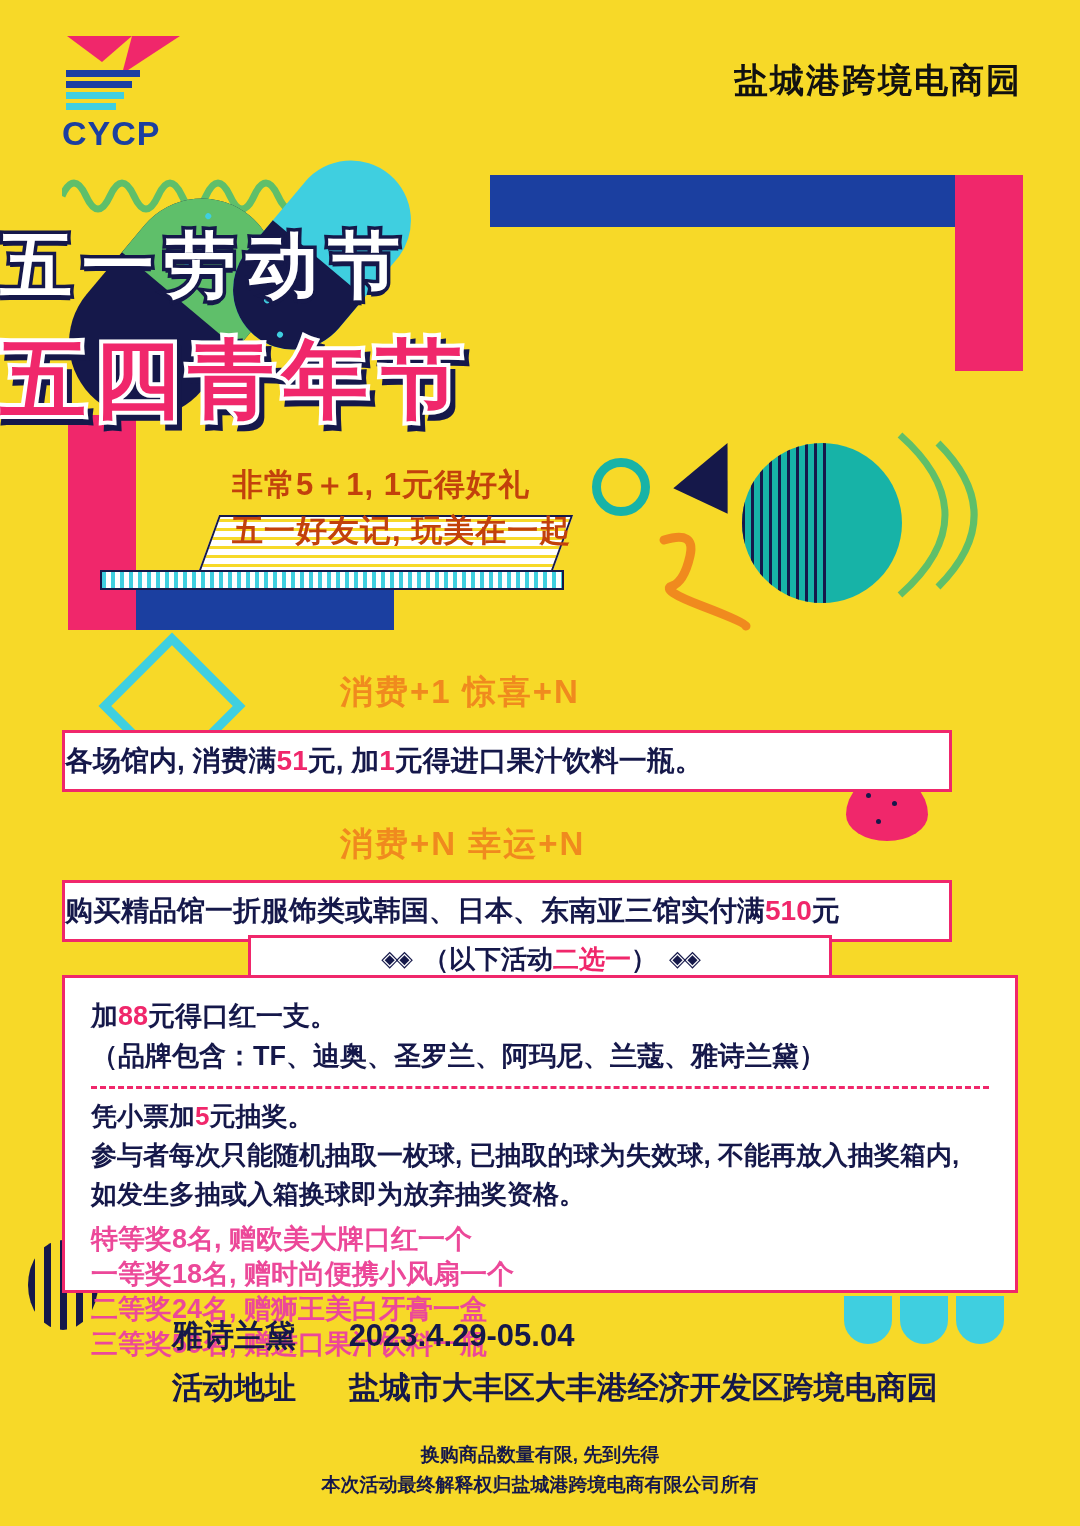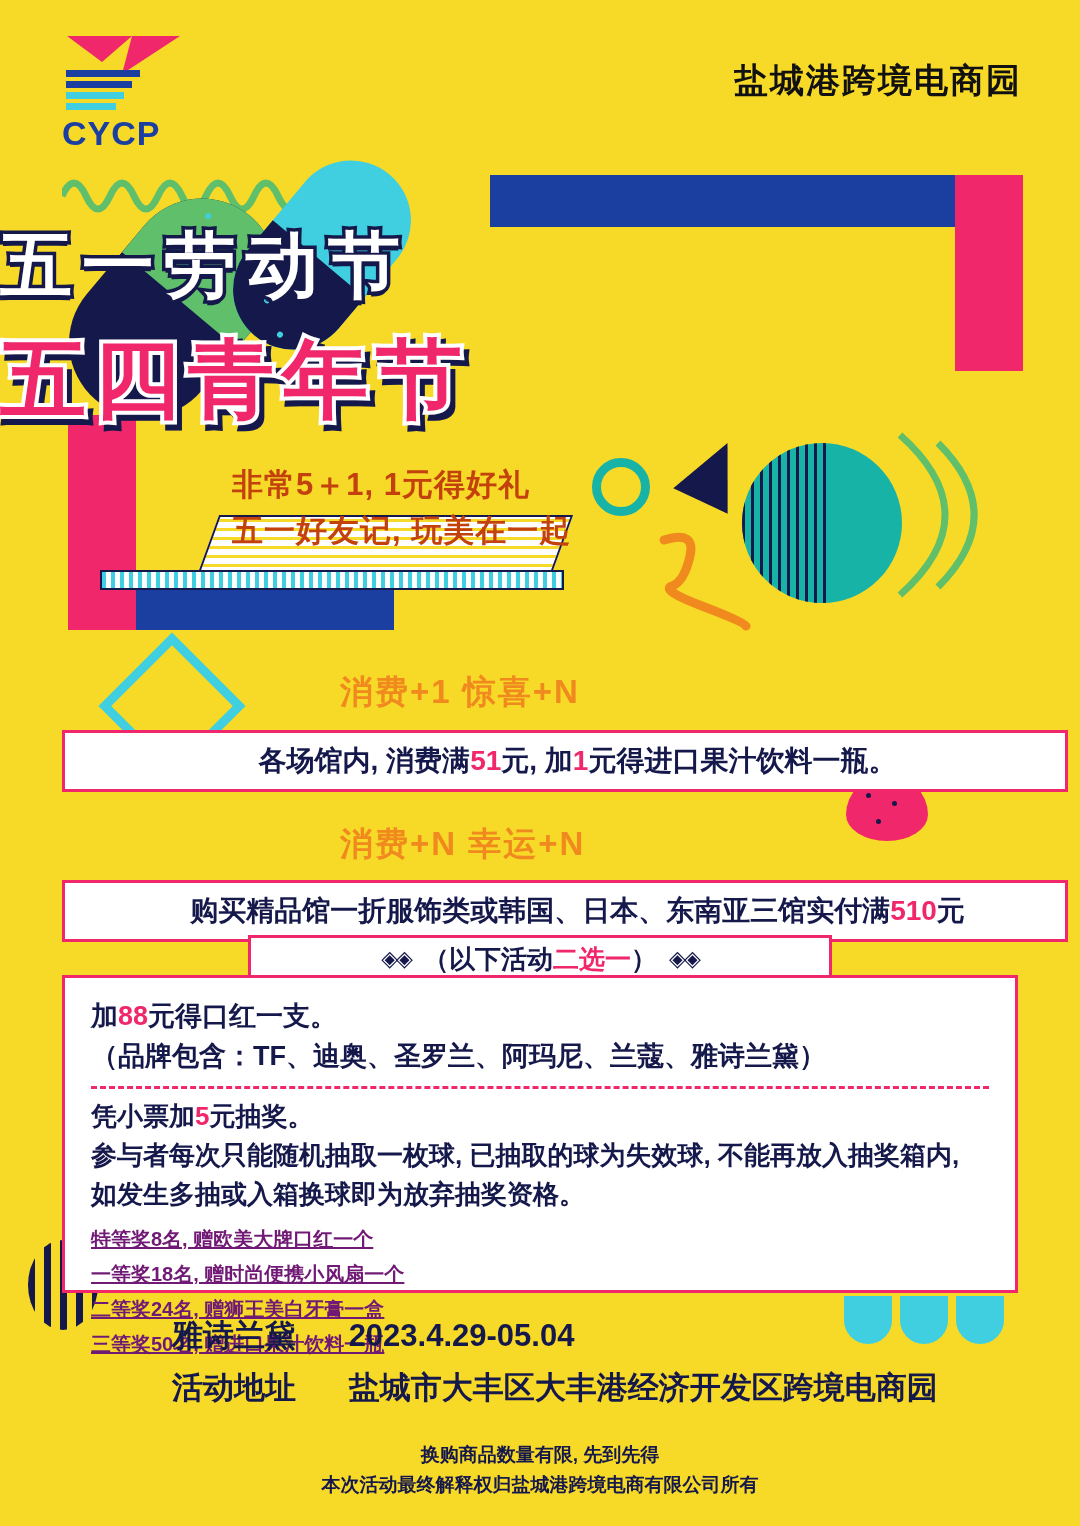--- a/index.html
+++ b/index.html
@@ -120,23 +120,23 @@
 
   
   .sec-head{
     position:absolute;left:340px;width:400px;
     font-size:33px;font-weight:bold;color:#F08A1E;letter-spacing:2px;
   }
   .sec-head.h1{top:670px;}
   .sec-head.h2{top:822px;}
 
   .white-box{
-    position:absolute;left:62px;width:1006px;background:#FFF;border:3px solid #F0276B;
-    box-sizing:border-box;display:flex;align-items:center;justify-content:center;
-    font-size:28px;font-weight:bold;color:#15184A;padding-left:25px;
+    position:absolute;left:62px;width:890px;background:#FFF;border:3px solid #F0276B;
+    box-sizing:border-box;display:flex;align-items:center;justify-content:flex-start;
+    font-size:28px;font-weight:bold;color:#15184A;
   }
   .box1{top:730px;height:62px;}
   .box2{top:880px;height:62px;}
 
   .choose-box{
     position:absolute;left:248px;top:935px;width:584px;height:48px;background:#FFF;
     border:3px solid #F0276B;box-sizing:border-box;
     display:flex;align-items:center;justify-content:center;gap:12px;
     font-size:26px;font-weight:bold;color:#15184A;
   }
@@ -145,21 +145,21 @@
   .main-box{
     position:absolute;left:62px;top:975px;width:956px;height:318px;background:#FFF;
     border:3px solid #F0276B;box-sizing:border-box;padding:18px 26px 16px 26px;
   }
   .main-box .l1{font-size:27px;font-weight:bold;color:#15184A;line-height:40px;}
   .divider{
     margin:10px 0 8px 0;border-top:3px dashed #F0276B;
   }
   .main-box .l2{font-size:26px;font-weight:bold;color:#15184A;line-height:39px;}
   .prizes{margin-top:8px;}
-  .prizes div{font-size:20px;font-weight:bold;color:#701a75;line-height:35px;text-decoration:underline;}
+  .prizes div{font-size:27px;font-weight:bold;color:#ec4899;line-height:35px;}
   .rate{
     position:absolute;right:30px;bottom:14px;font-size:24px;font-weight:bold;color:#15184A;
   }
 
   
   .info{position:absolute;left:172px;top:1310px;font-size:31px;font-weight:bold;color:#15184A;line-height:52px;}
   .info .lbl{display:inline-block;width:168px;}
   .note{
     position:absolute;left:0;top:1440px;width:1080px;text-align:center;
     font-size:19px;font-weight:bold;color:#15184A;line-height:30px;

